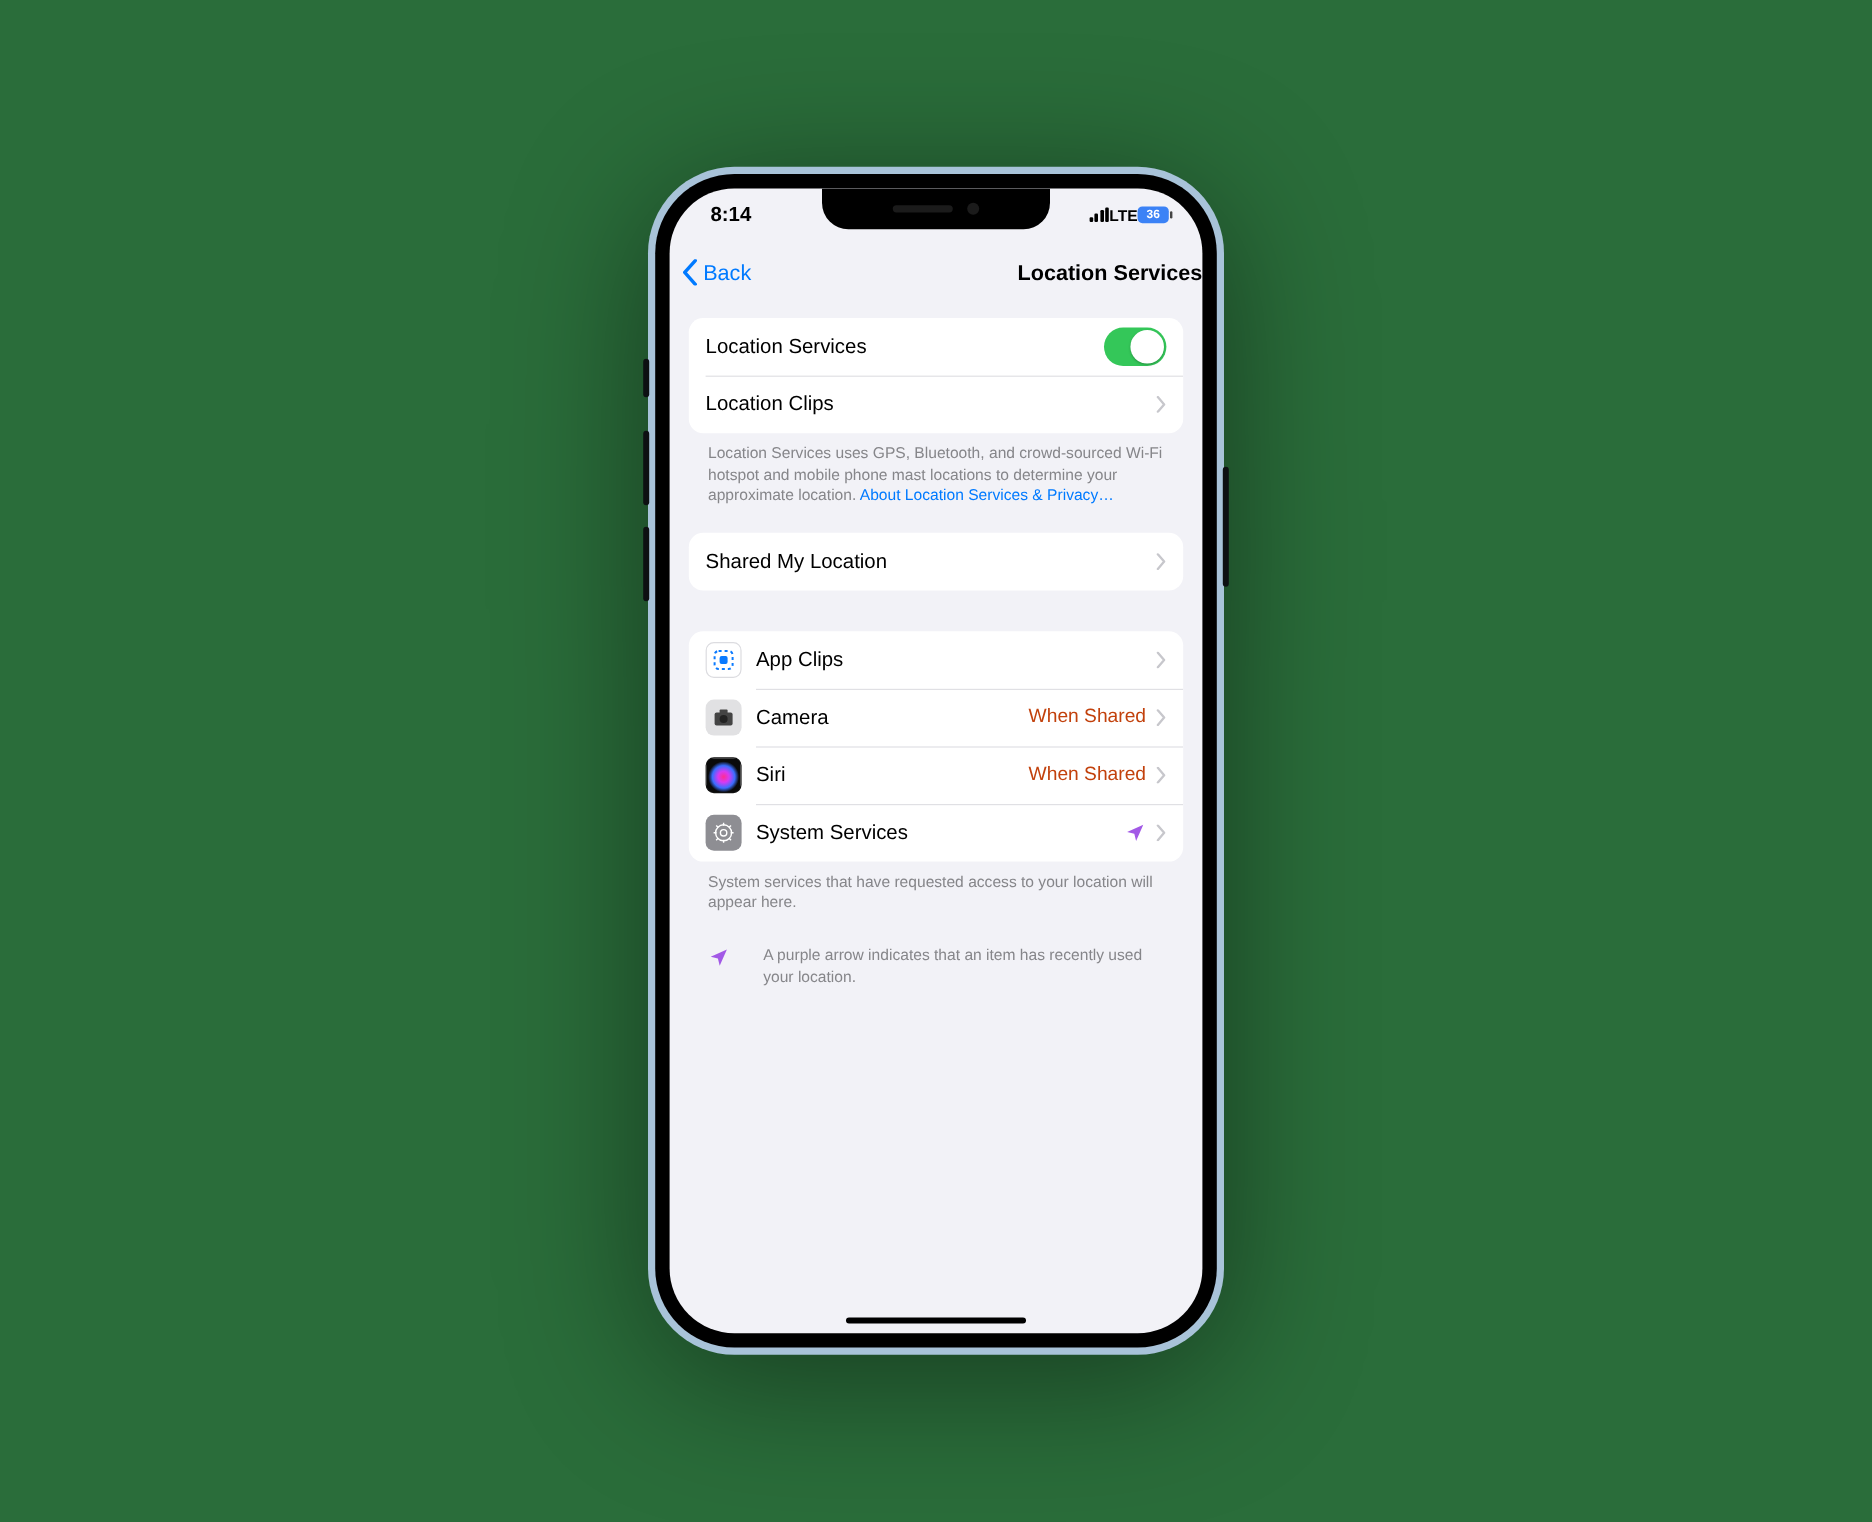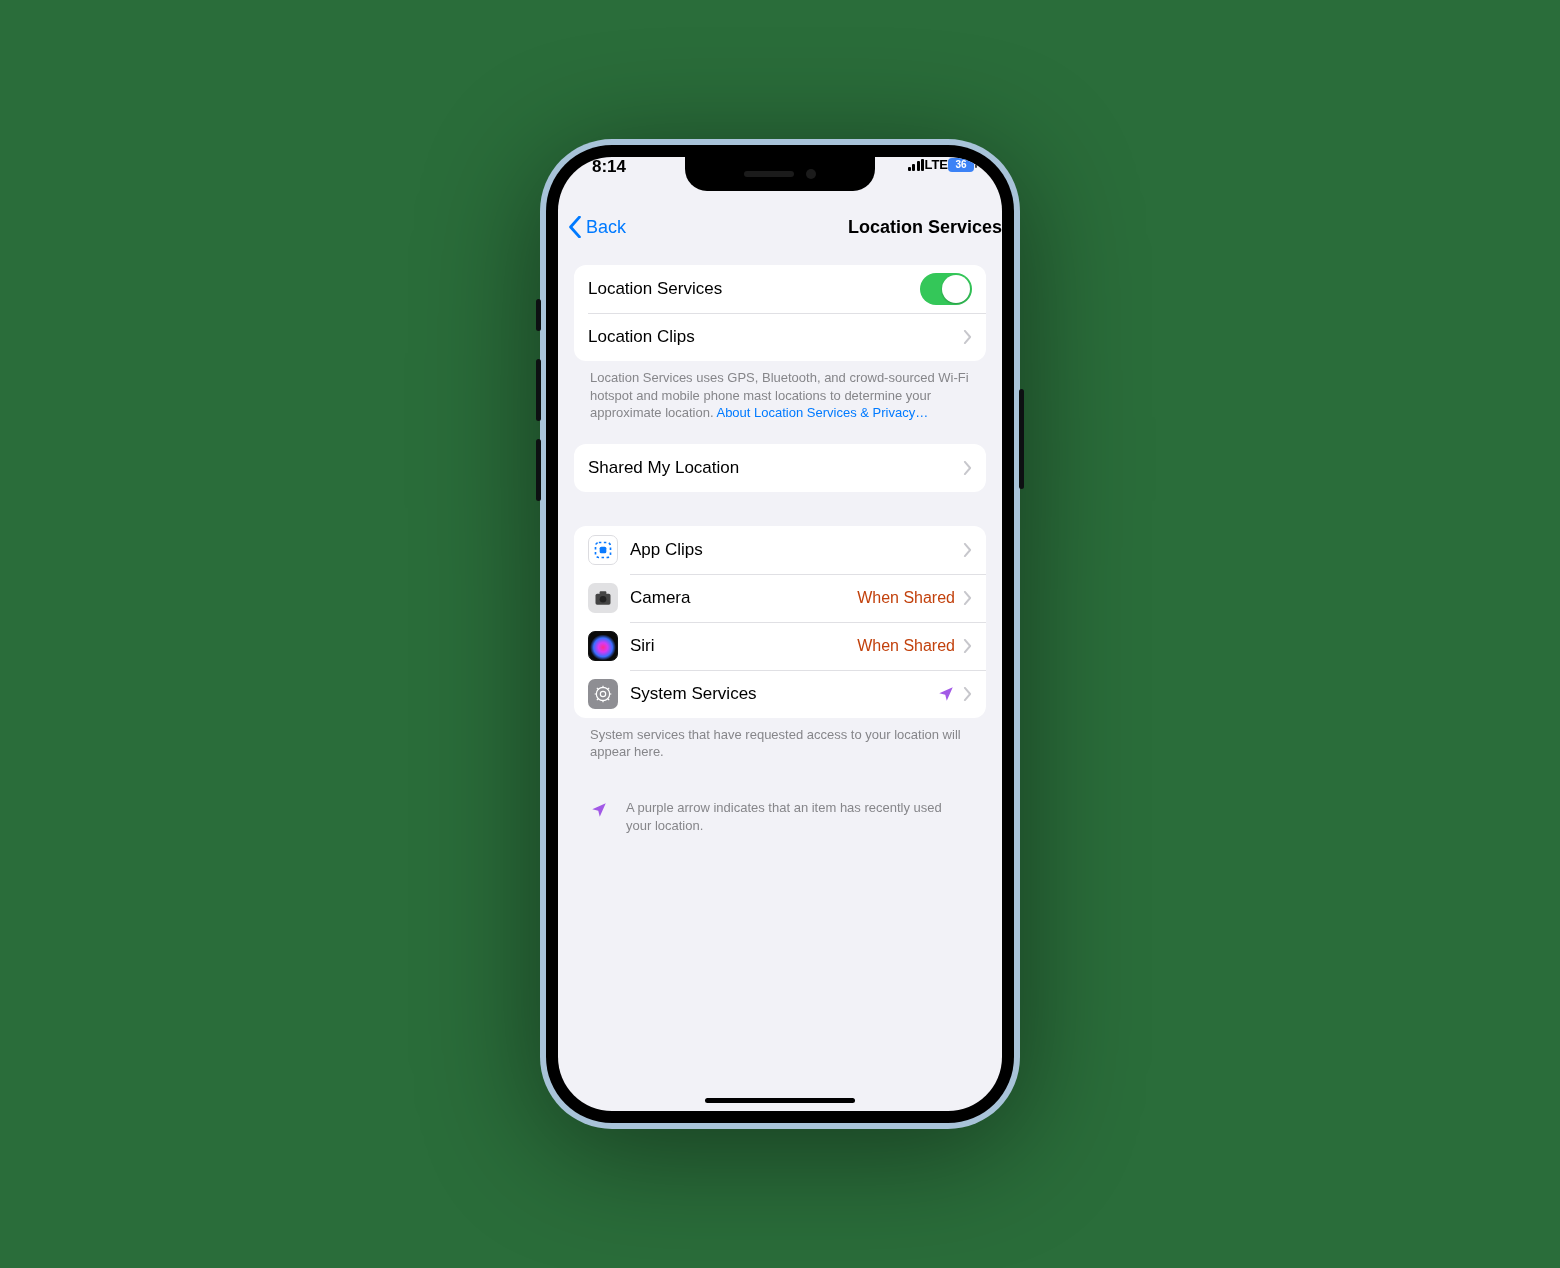--- a/index.html
+++ b/index.html
@@ -66,21 +66,21 @@
     justify-content:center;
     gap: 34px;
   }
   .notch .speaker { width: 50px; height: 6px; background:#1b1b1b; border-radius:3px; }
   .notch .cam { width: 10px; height: 10px; background:#1b1b1b; border-radius:50%; margin-left:-22px; }
 
   .status-bar {
     height: 46px;
     display: flex;
     justify-content: space-between;
-    align-items: flex-start;
+    align-items: center;
     padding: 0 28px 2px 34px;
     font-size: 17px;
     font-weight: 600;
   }
   .status-right { display:flex; align-items:center; gap:0; font-size:14px; font-weight:600; }
   .signal-bars { display:flex; align-items:flex-end; gap:1.5px; height:12px; }
   .signal-bars span { width:3px; background:#000; border-radius:1px; }
   .signal-bars span:nth-child(1){height:4px;}
   .signal-bars span:nth-child(2){height:7px;}
   .signal-bars span:nth-child(3){height:10px;}
@@ -163,21 +163,21 @@
   .icon-appclips { background:#fff; border:1px solid #dcdce0; }
   .icon-camera   { background:#e1e1e3; }
   .icon-siri     { background: radial-gradient(circle at 50% 55%, #ff2d92 0%, #d63af3 22%, #3a6dff 45%, #0a0a0a 62%); border:1px solid #111;}
   .icon-system   { background:#8e8e93; }
 
   .location-arrow { width:18px; height:18px; margin-right:8px; }
   .location-arrow.purple { color:#a259e6; }
   .location-arrow.grey   { color:#a7a7ab; }
 
   .legend { padding: 10px 16px 0 16px; font-size:13px; color:#86868a; line-height:1.4; }
-  .legend-row { display:flex; gap:18px; margin-top:28px; }
+  .legend-row { display:flex; gap:28px; margin-top:16px; }
   .legend-row .arrow-col { width:18px; padding-top:2px; }
   .legend-row .text-col { flex:1; }
 
   .home-indicator {
     position:absolute; bottom:8px; left:50%; transform:translateX(-50%);
     width:150px; height:5px; background:#000; border-radius:3px;
   }
 </style>
 </head>
 <body>

